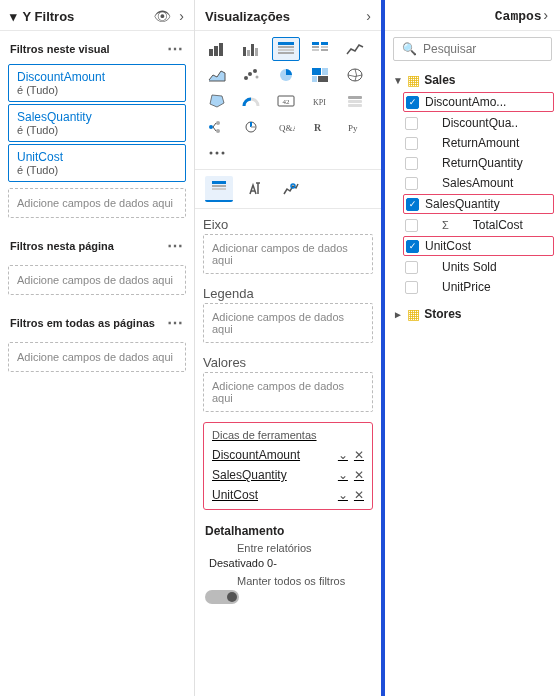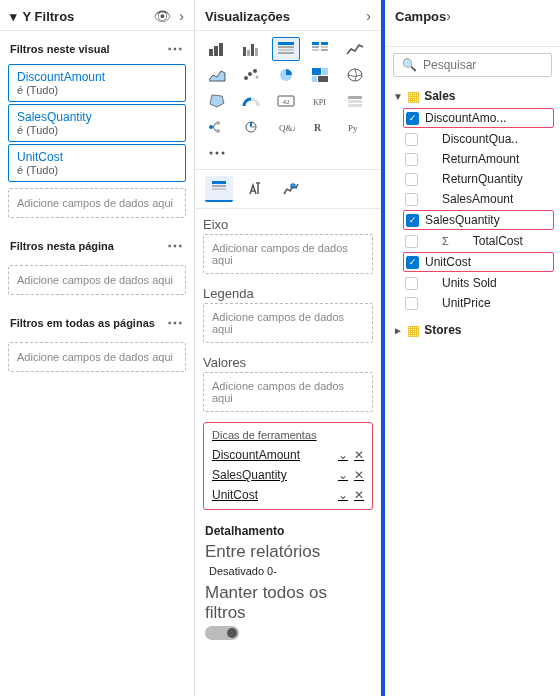--- a/index.html
+++ b/index.html
@@ -199,23 +199,24 @@
     .detalhamento-section {
       padding: 8px 10px;
     }
     .detalhamento-title {
       font-size: 12px;
       font-weight: 600;
       color: #252424;
       margin-bottom: 4px;
     }
     .detalhamento-sub {
-      font-size: 17px;
+      font-size: 11px;
       color: #555;
       margin-bottom: 3px;
+      margin-left: 32px;
     }
     .detalhamento-value {
       font-size: 11px;
       color: #252424;
       margin-bottom: 6px;
       padding-left: 4px;
     }
     .toggle-row {
       display: flex;
       align-items: center;
@@ -245,23 +246,24 @@
       width: 175px;
       background: #fff;
       display: flex;
       flex-direction: column;
       height: 696px;
       overflow-y: auto;
     }
     .panel-campos-header {
       display: flex;
       align-items: center;
-      justify-content: flex-start;
-      padding: 8px 10px 22px 10px;
+      justify-content: flex-end;
+      padding: 8px 10px 6px 10px;
       border-bottom: 1px solid #e8e8e8;
+      font-family: Liberation Mono, monospace;
     }
     .campos-search {
       margin: 6px 8px;
       display: flex;
       align-items: center;
       border: 1px solid #ccc;
       border-radius: 2px;
       padding: 4px 8px;
       gap: 6px;
     }

